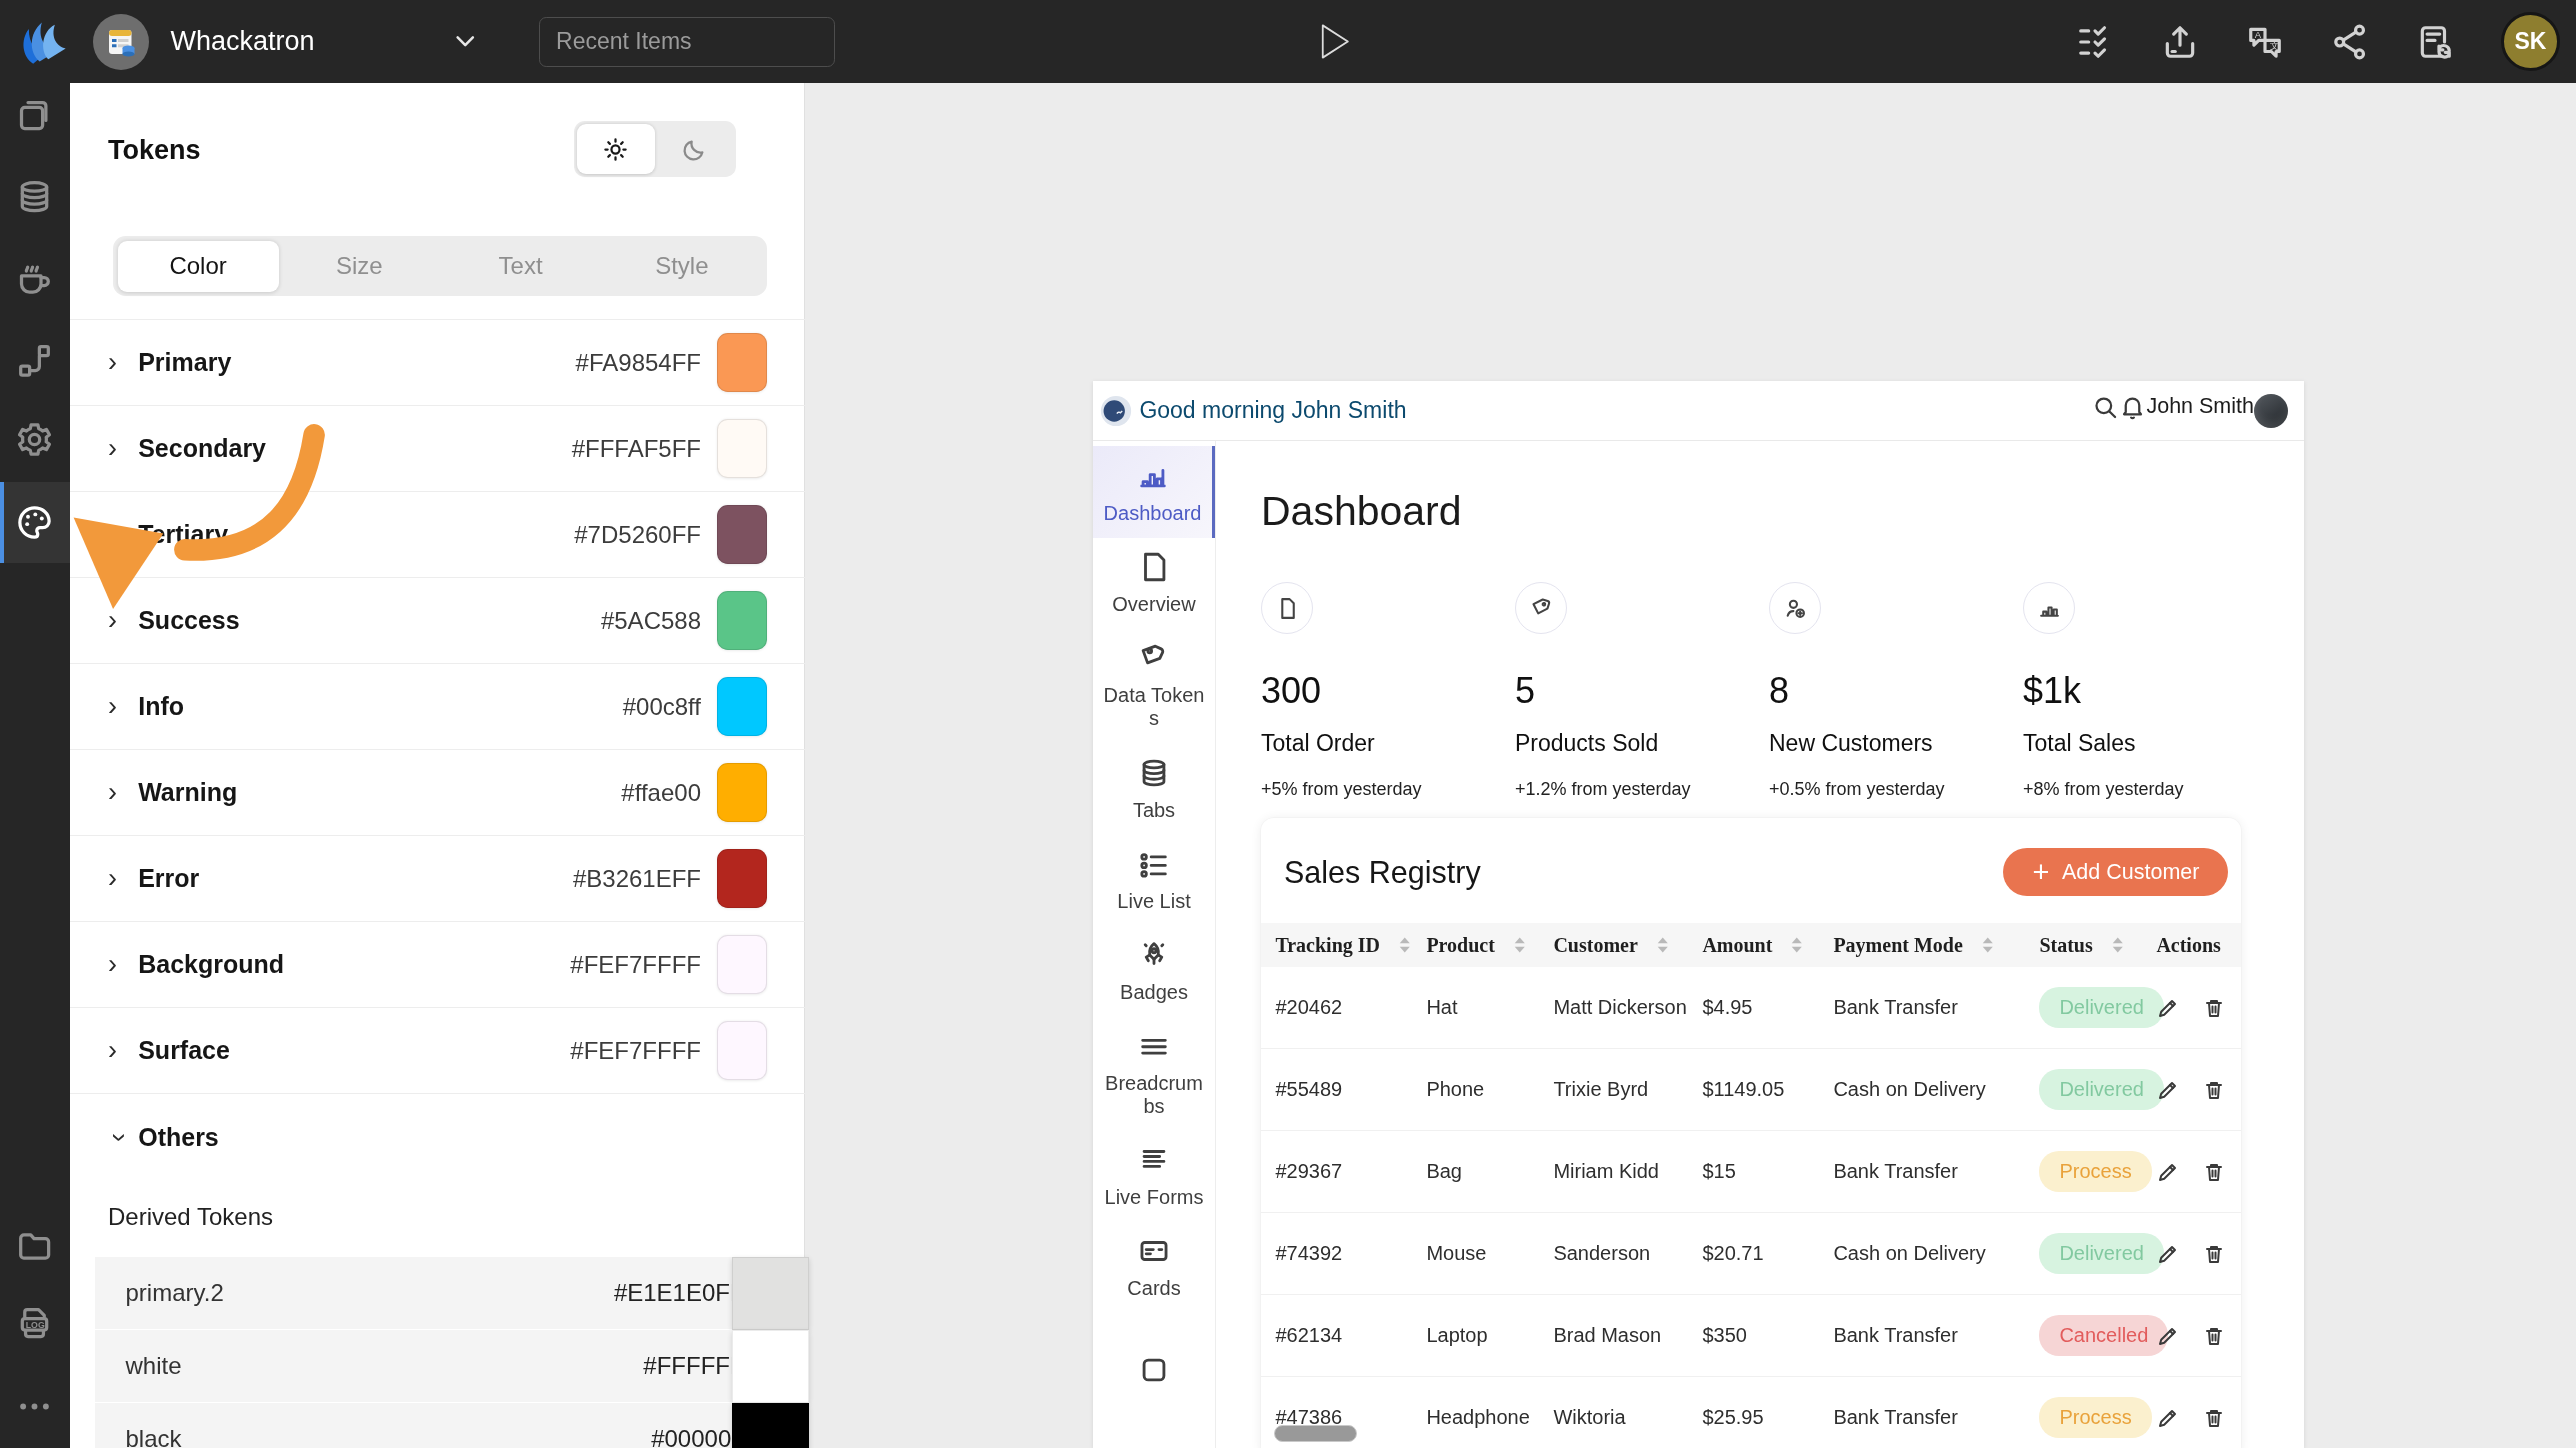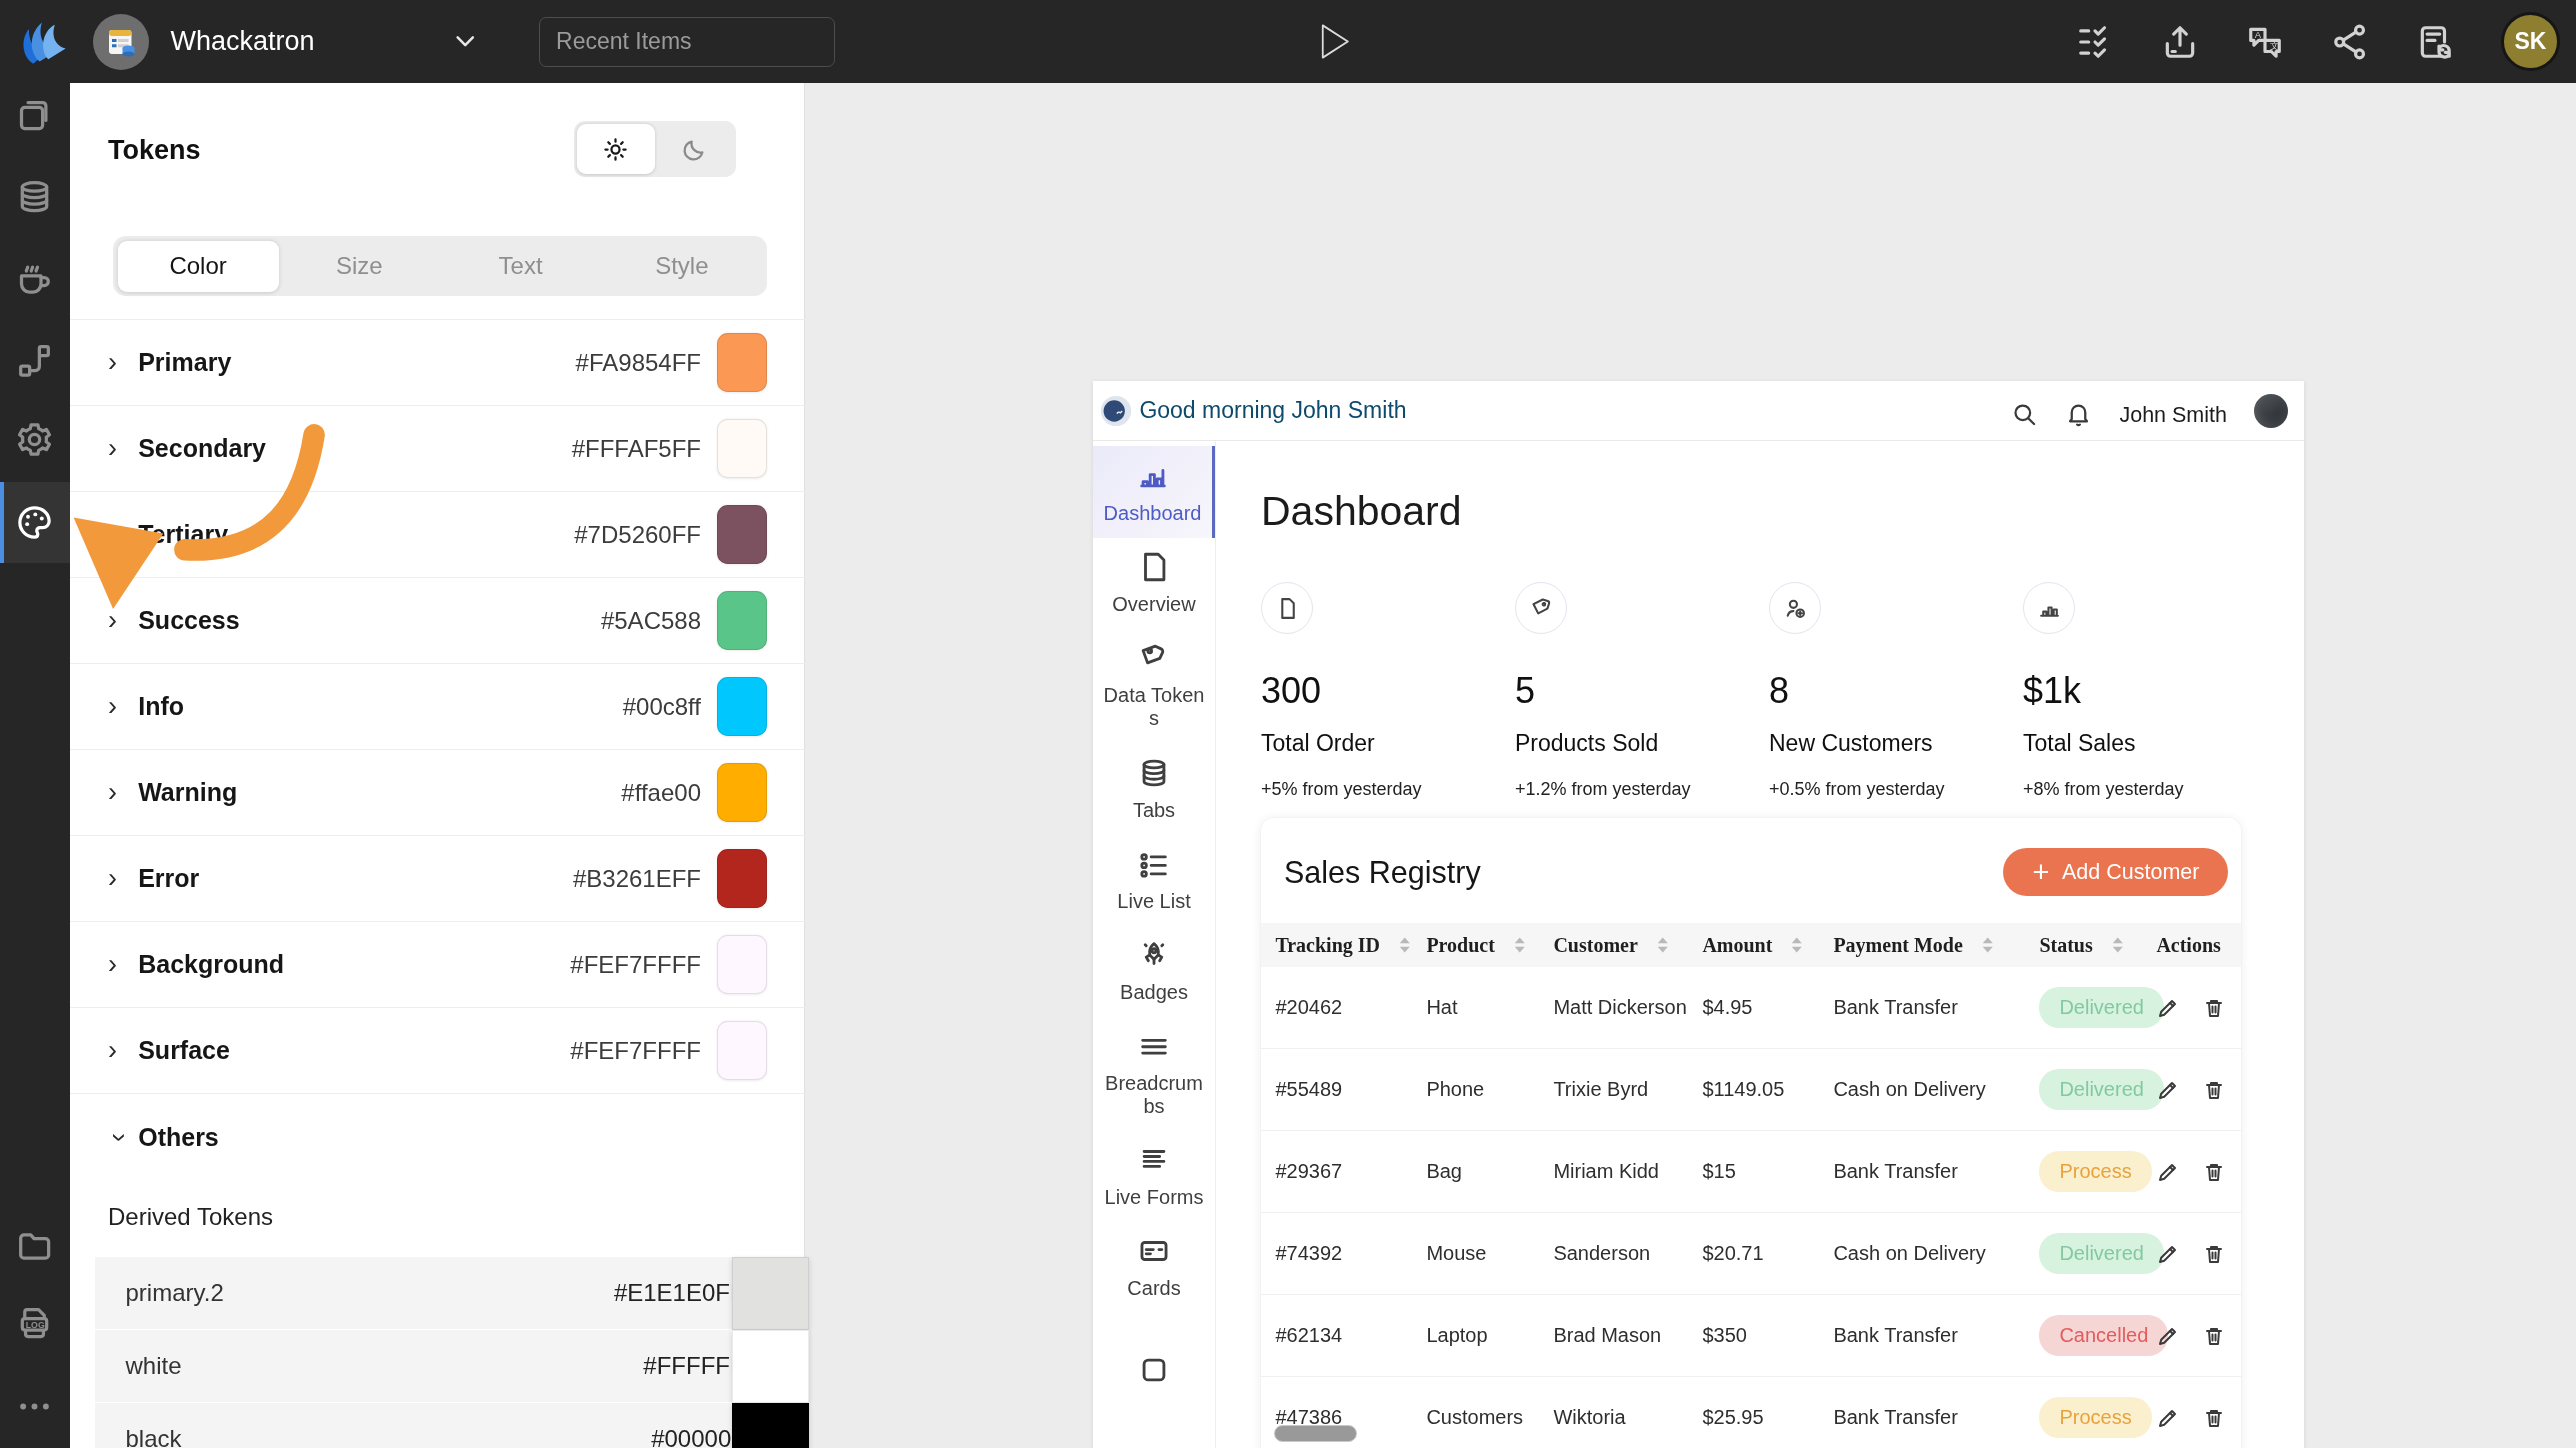--- a/index.html
+++ b/index.html
@@ -56,21 +56,21 @@
   .dv-hex { margin-left:auto; padding-right:14.4px; font-size:24px; color:#222; }
   .dv-swatch { position:absolute; right:-50px; top:0; width:77px; height:73px; border:0.9px solid rgba(0,0,0,.08); box-shadow:0 1.8px 5.4px rgba(0,0,0,.15); }
 
   .arrow-overlay { position:absolute; left:0; top:0; width:735px; height:1366px; pointer-events:none; z-index:8; }
 
   
   .preview { position:absolute; left:1093px; top:381px; width:1211px; height:1067px; background:#fff; box-shadow:0 0.9px 4.5px rgba(0,0,0,.10); overflow:hidden; z-index:4; }
   .pv-top { height:60px; border-bottom:0.9px solid #e9e9e9; display:flex; align-items:center; padding:0 16px 0 7.2px; }
   .pv-logo { width:32px; height:32px; flex:0 0 auto; }
   .pv-greet { font-size:23px; color:#0c4a6e; margin-left:7.2px; }
-  .pv-top-right { margin-left:auto; display:flex; align-items:flex-end; gap:27px; }
+  .pv-top-right { margin-left:auto; display:flex; align-items:flex-start; }
   .pv-top-right .pvi { width:27px; height:27px; color:#3a3a3a; }
   .pv-user { font-size:21.5px; color:#1c1c1c; }
   .pv-avatar { width:34px; height:34px; border-radius:50%; background:linear-gradient(145deg,#565b61,#1e2226); box-shadow:inset 0 -5.4px 9px rgba(255,255,255,.12); }
 
   .pv-body { display:flex; height:1007px; }
   .pv-side { width:123px; border-right:0.9px solid #ededed; padding-top:5.4px; display:flex; flex-direction:column; overflow:hidden; }
   .pv-item { display:flex; flex-direction:column; align-items:center; gap:9px; padding:12.6px 7.2px; color:#3f3f3f; text-align:center; }
   .pv-item .nvi { width:34px; height:34px; }
   .pv-label { font-size:20px; line-height:1.15; word-break:break-all; }
   .pv-item.active { background:linear-gradient(135deg,#EBEAF9,#F7F6FC); border-right:3.6px solid #5B6AC0; color:#4D5BC5; }
@@ -641,21 +641,21 @@
                   </svg>
                   <svg class="act" viewBox="0 0 24 24">
                     <path class="ic" d="M5 7h14M9 7V5h6v2M7 7l1 13h8l1-13"></path>
                     <path class="ic" d="M10.5 10.5v6M13.5 10.5v6"></path>
                   </svg>
                 </div>
               </div>
 
               <div class="tbl-row">
                 <div>#47386</div>
-                <div>Customers</div>
+                <div>Headphone</div>
                 <div>Wiktoria</div>
                 <div>$25.95</div>
                 <div>Bank Transfer</div>
                 <div class="pill status-process">Process</div>
                 <div class="row-actions">
                   <svg class="act" viewBox="0 0 24 24">
                     <path class="ic" d="M4 20l1.2-4.2L16 5l3 3L8.2 18.8 4 20z"></path>
                     <path class="ic" d="M14 7l3 3"></path>
                   </svg>
                   <svg class="act" viewBox="0 0 24 24">

